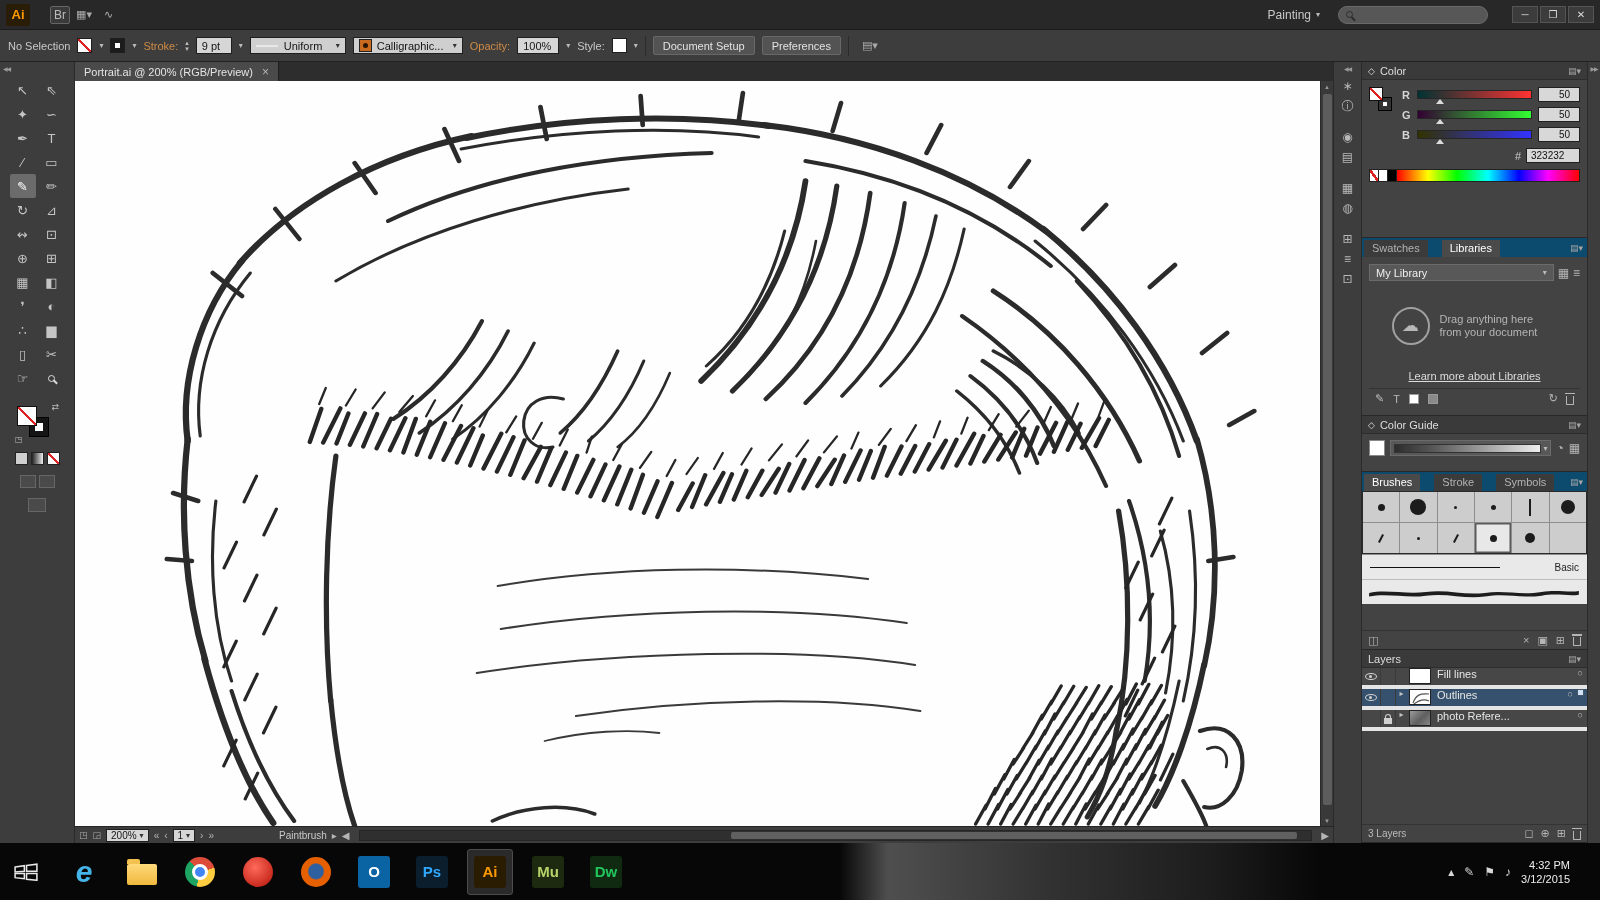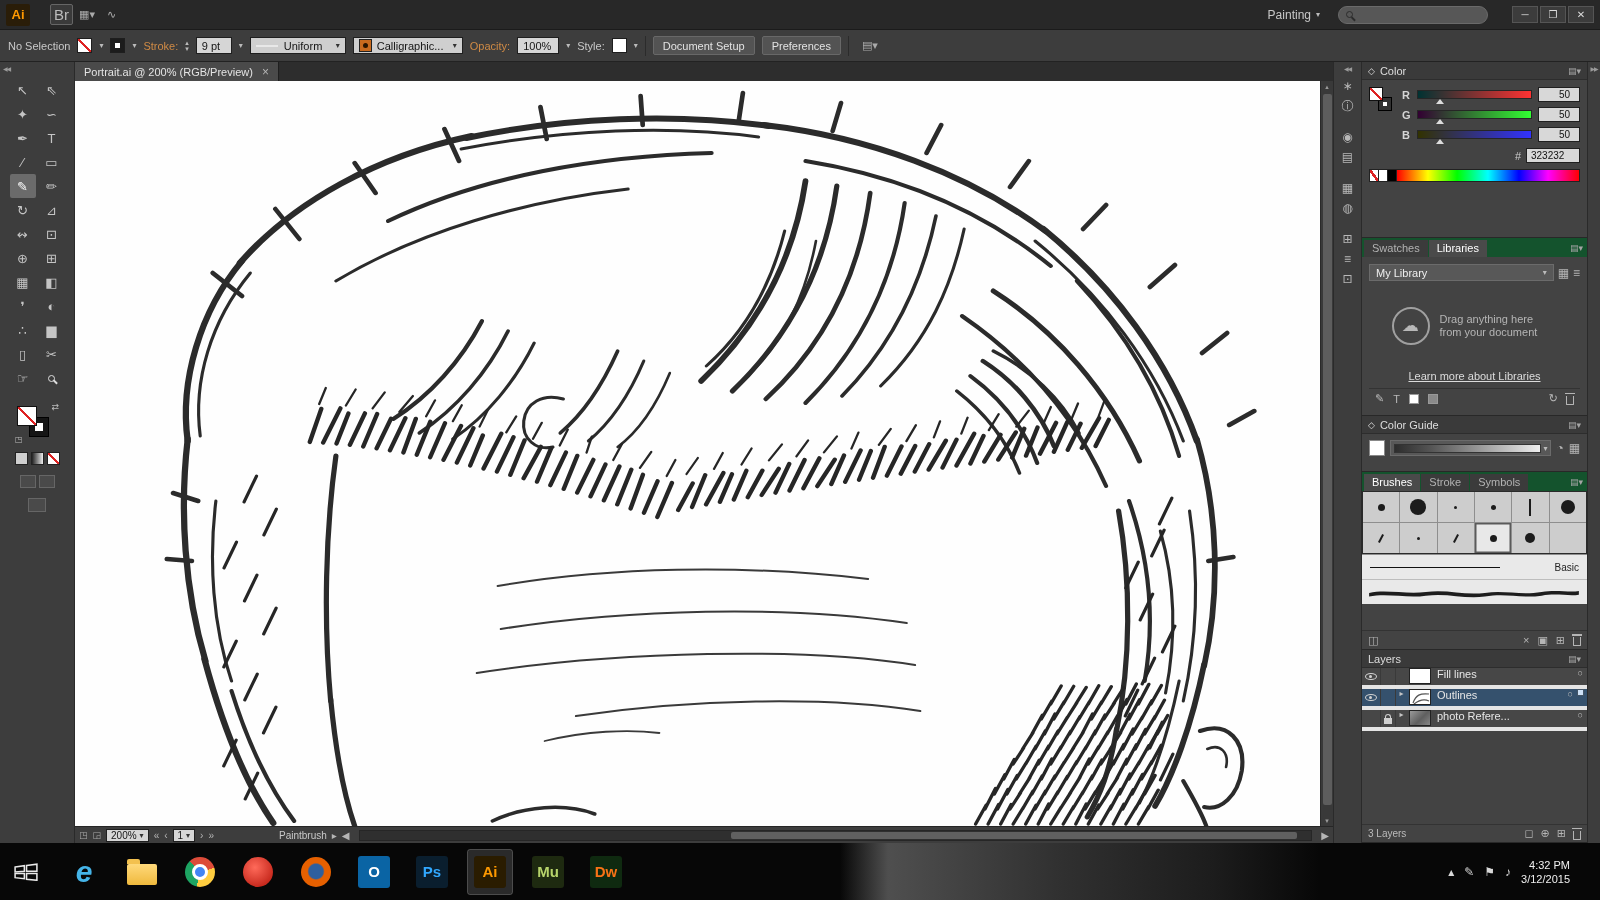--- a/index.html
+++ b/index.html
@@ -4,21 +4,21 @@
 <style>
   * { box-sizing: border-box; margin:0; padding:0; }
   html,body { width:1600px; height:900px; overflow:hidden; }
   body { font-family:"Liberation Sans","DejaVu Sans",sans-serif; background:#333; color:#ccc; }
 
   
   .menubar { height:30px; background:#282828; border-bottom:1px solid #1b1b1b; display:flex; align-items:center; padding:0 6px; }
   .ai-logo { width:24px; height:22px; background:#2a1d08; color:#f90; font-weight:bold; font-size:13px; display:flex; align-items:center; justify-content:center; border-radius:2px; margin-right:10px; }
   .menu-item { font-size:12px; color:#c8c8c8; padding:0 9px; line-height:30px; }
   .mb-icon { color:#aaa; font-size:11px; margin:0 6px; }
-  .br-box { border:1px solid #666; background:#3a3a3a; color:#bbb; font-size:15px; padding:1px 3px; border-radius:2px; margin-left:10px; }
+  .br-box { border:1px solid #666; background:#3a3a3a; color:#bbb; font-size:12px; padding:1px 3px; border-radius:2px; margin-left:10px; }
   .mb-right { margin-left:auto; display:flex; align-items:center; gap:18px; }
   .workspace { font-size:12px; color:#c8c8c8; display:flex; gap:5px; align-items:center; }
   .searchbox { width:150px; height:18px; background:#575757; border:1px solid #6a6a6a; border-radius:9px; display:flex; align-items:center; padding:0 7px; gap:5px; }
   .searchbox input { background:transparent; border:none; outline:none; width:110px; font-size:11px; color:#eee; }
   .icon-magnifier { width:7px; height:7px; border:1.5px solid #2c2c2c; border-radius:50%; position:relative; flex:0 0 auto; }
   .icon-magnifier:after { content:''; position:absolute; width:5px; height:1.5px; background:#2c2c2c; transform:rotate(45deg); right:-4px; bottom:-2px; }
   .icon-magnifier.light { border-color:#ddd; } .icon-magnifier.light:after { background:#ddd; }
   .winctl { display:flex; gap:2px; margin-left:6px; }
   .winbtn { width:26px; height:17px; background:#3c3c3c; border:1px solid #555; color:#ddd; font-size:10px; display:flex; align-items:center; justify-content:center; }
 
@@ -81,21 +81,21 @@
   
   .dockicons { width:28px; background:#3d3d3d; border-left:1px solid #2a2a2a; display:flex; flex-direction:column; align-items:center; }
   .dock-icon { width:22px; height:20px; display:flex; align-items:center; justify-content:center; color:#b8b8b8; font-size:12px; }
   .dock-gap { height:11px; }
 
   
   .panels { width:226px; background:#434343; border-left:1px solid #2a2a2a; display:flex; flex-direction:column; font-size:11px; }
   .panel { border-bottom:1px solid #282828; display:flex; flex-direction:column; }
   .panel-header { height:18px; background:#3a3a3a; border-bottom:1px solid #2d2d2d; display:flex; align-items:center; padding:0 6px; gap:5px; color:#ddd; flex:0 0 auto; }
   .ph-menu { margin-left:auto; color:#a5a5a5; font-size:9px; }
-  .panel-tabs { height:19px; background:#14532d; display:flex; align-items:flex-end; padding-left:2px; gap:1px; flex:0 0 auto; }
+  .panel-tabs { height:19px; background:#0c4a6e; display:flex; align-items:flex-end; padding-left:2px; gap:14px; flex:0 0 auto; }
   .ptab { padding:2px 8px 3px; font-size:11px; color:#b2b2b2; background:#3b3b3b; }
   .ptab.active { background:#4a4a4a; color:#fff; }
 
   
   .color-body { display:flex; padding:7px 7px 4px; gap:7px; }
   .fsmini { position:relative; width:26px; height:30px; flex:0 0 auto; }
   .fsmini .f { position:absolute; left:0; top:0; width:14px; height:14px; border:1px solid #111; background:linear-gradient(to top right,#fff 42%,#d22 42%,#d22 58%,#fff 58%); z-index:2; }
   .fsmini .s { position:absolute; left:9px; top:10px; width:14px; height:14px; background:#fff; box-shadow:inset 0 0 0 4px #323232; border:1px solid #000; }
   .chan-col { flex:1; display:flex; flex-direction:column; gap:5px; }
   .chan-row { display:flex; align-items:center; gap:6px; }
@@ -709,21 +709,21 @@
           <span style="color: rgb(255, 154, 0);">Ai</span>
         </div>
       </div>
       <div class="taskbtn">
         <div class="appsq" style="background: rgb(30, 42, 16);">
           <span style="color: rgb(183, 212, 107);">Mu</span>
         </div>
       </div>
       <div class="taskbtn">
         <div class="appsq" style="background: rgb(15, 42, 16);">
-          <span style="color: #f97316;">Dw</span>
+          <span style="color: #22c55e;">Dw</span>
         </div>
       </div>
     </div>
   <div class="tray">
     <span class="tray-icon">▴</span>
     <span class="tray-icon">✎</span>
     <span class="tray-icon">⚑</span>
     <span class="tray-icon">♪</span>
     <div class="clock">
       <div>4:32 PM</div>

